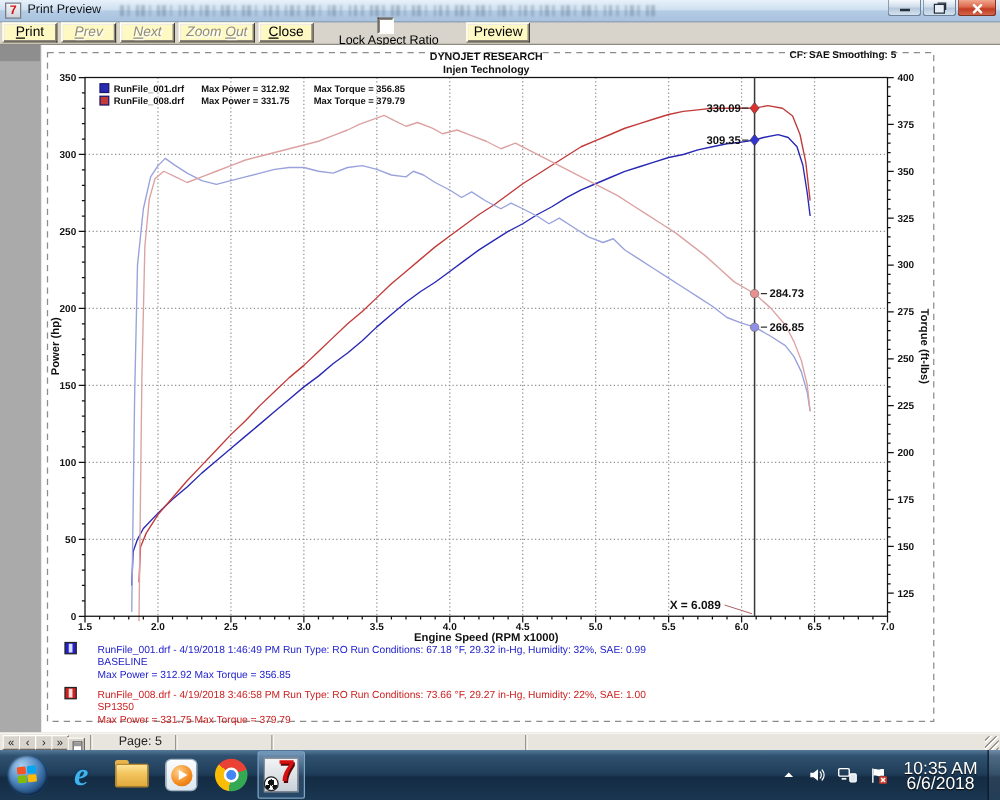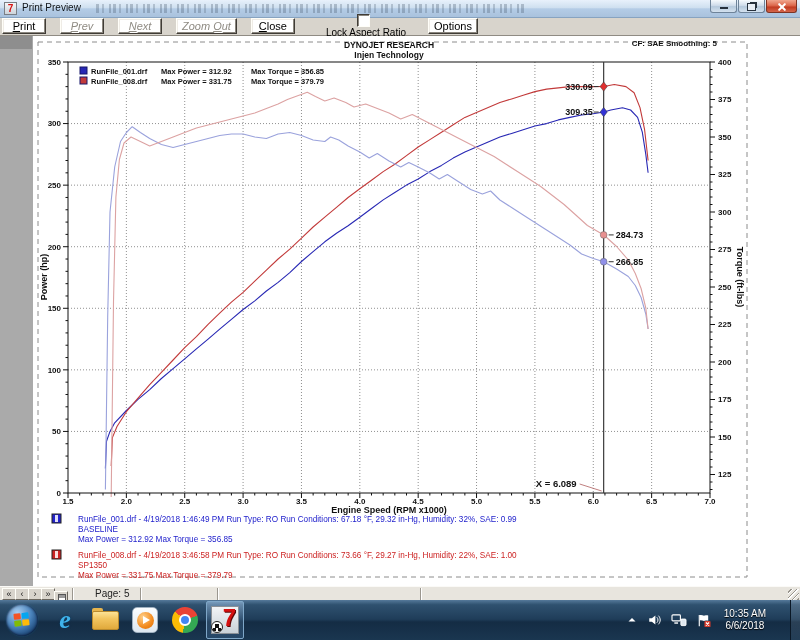--- a/index.html
+++ b/index.html
@@ -22,22 +22,22 @@
   .wbtn.close{width:31px;background:linear-gradient(#f0a68e,#dd6a4e 45%,#c23c22 60%,#d4664c);border-color:#7e3424;}
   .glyph-min{width:8px;height:2px;background:#26303c;margin-top:4px;}
   .glyph-res{width:7px;height:6px;border:1px solid #26303c;background:#e8eef5;box-shadow:2px -2px 0 -1px #26303c;margin-top:1px;}
   .glyph-x{position:relative;width:9px;height:9px;}
   .glyph-x::before,.glyph-x::after{content:"";position:absolute;left:4px;top:0;width:2px;height:10px;background:#fff;border-radius:1px;}
   .glyph-x::before{transform:rotate(45deg);}  .glyph-x::after{transform:rotate(-45deg);}
 
   
   .toolbar{position:absolute;left:0;top:18px;width:800px;height:18px;box-sizing:border-box;background:#d8d4cc;
     border-bottom:1px solid #8f8b83;display:flex;align-items:center;padding:0 0 1px 2px;}
-  .tb-btn{height:16px;min-width:44px;margin-right:14px;padding:0 5px;font:11px "Liberation Sans",sans-serif;color:#000;
-    background:#ffffff;border:1px solid;border-color:#fffef8 #403c36 #403c36 #fffef8;
+  .tb-btn{height:16px;min-width:44px;margin-right:3px;padding:0 5px;font:11px "Liberation Sans",sans-serif;color:#000;
+    background:#fef9c3;border:1px solid;border-color:#fffef8 #403c36 #403c36 #fffef8;
     box-shadow:inset -1px -1px 0 #8a867e,inset 1px 1px 0 #efece6;}
   .tb-btn.disabled{color:#8f8b83;text-shadow:1px 1px 0 #fff;font-style:italic;}
   .tb-btn u,.cb-label u{text-decoration:underline;}
   .cb-wrap{display:flex;align-items:center;margin-left:17px;font-size:10px;color:#000;flex-direction:column;}
   .cb{width:11px;height:11px;margin-right:5px;background:#fff;border:1px solid;border-color:#403c36 #fffef8 #fffef8 #403c36;
     box-shadow:inset 1px 1px 0 #8a867e;}
   .options-btn{margin-left:22px;}
 
   
   .preview{position:absolute;left:0;top:36px;width:800px;height:550px;background:#aaa;}
@@ -91,21 +91,21 @@
   .chrome::after{content:"";position:absolute;inset:7px;background:#4285f4;border:2.5px solid #fff;border-radius:50%;}
   .dyno7{position:relative;width:28px;height:28px;background:linear-gradient(#f2f4f6,#c9d1d8);border:1px solid #8a9097;box-sizing:border-box;}
   .seven{position:absolute;right:2px;top:-2px;font:bold 24px/26px "Liberation Sans",sans-serif;color:#d50f0f;text-shadow:1px 1px 0 #5a0505;}
   .ball{position:absolute;left:-1px;bottom:0;width:12px;height:12px;border-radius:50%;border:1px solid #222;box-sizing:border-box;
     background:radial-gradient(circle at 50% 40%,#111 0 2.4px,transparent 2.5px),
       radial-gradient(circle at 22% 75%,#111 0 1.8px,transparent 1.9px),
       radial-gradient(circle at 78% 75%,#111 0 1.8px,transparent 1.9px),#fff;}
   .tray{margin-left:auto;display:flex;align-items:center;height:40px;}
   .tray svg{display:block;}
   .tray-ic{margin-right:9px;flex:none;}
-  .clock{text-align:center;font-size:10px;line-height:12px;color:#fff;text-shadow:0 1px 1px #000;padding:0 24px 0 4px;}
+  .clock{text-align:center;font-size:14px;line-height:12px;color:#fff;text-shadow:0 1px 1px #000;padding:0 8px 0 4px;}
   .showdesk{width:9px;height:40px;border-left:1px solid #0a1826;background:linear-gradient(rgba(255,255,255,.16),rgba(255,255,255,.04));flex:none;}
 </style>
 </head>
 <body>
 
 <div class="screen">
 
   <div class="titlebar">
     <div class="app-icon">7</div>
     <span class="wtitle">Print Preview</span>
@@ -126,21 +126,21 @@
   <div class="toolbar" id="toolbar">
       <button class="tb-btn"><u>P</u>rint</button>
       <button class="tb-btn disabled"><u>P</u>rev</button>
       <button class="tb-btn disabled"><u>N</u>ext</button>
       <button class="tb-btn disabled">Zoom <u>O</u>ut</button>
       <button class="tb-btn"><u>C</u>lose</button>
       <label class="cb-wrap">
         <span class="cb"></span>
         <span class="cb-label"><u>L</u>ock Aspect Ratio</span>
       </label>
-      <button class="tb-btn options-btn">Options</button>
+      <button class="tb-btn options-btn">Preview</button>
     </div>
 
   <div class="preview">
     <div class="corner-block"></div>
     <div class="page">
       <svg id="chart" width="724" height="550" viewBox="0 0 724 550">
           <rect x="5" y="6" width="709" height="535" fill="none" stroke="#8c8c8c" stroke-width="1" stroke-dasharray="5 4"></rect>
           <text x="356" y="12" class="hdr" text-anchor="middle">DYNOJET RESEARCH</text>
           <text x="356" y="22" class="hdr" text-anchor="middle">Injen Technology</text>
           <text x="684" y="10" class="corner" text-anchor="end">CF: SAE  Smoothing: 5</text>

